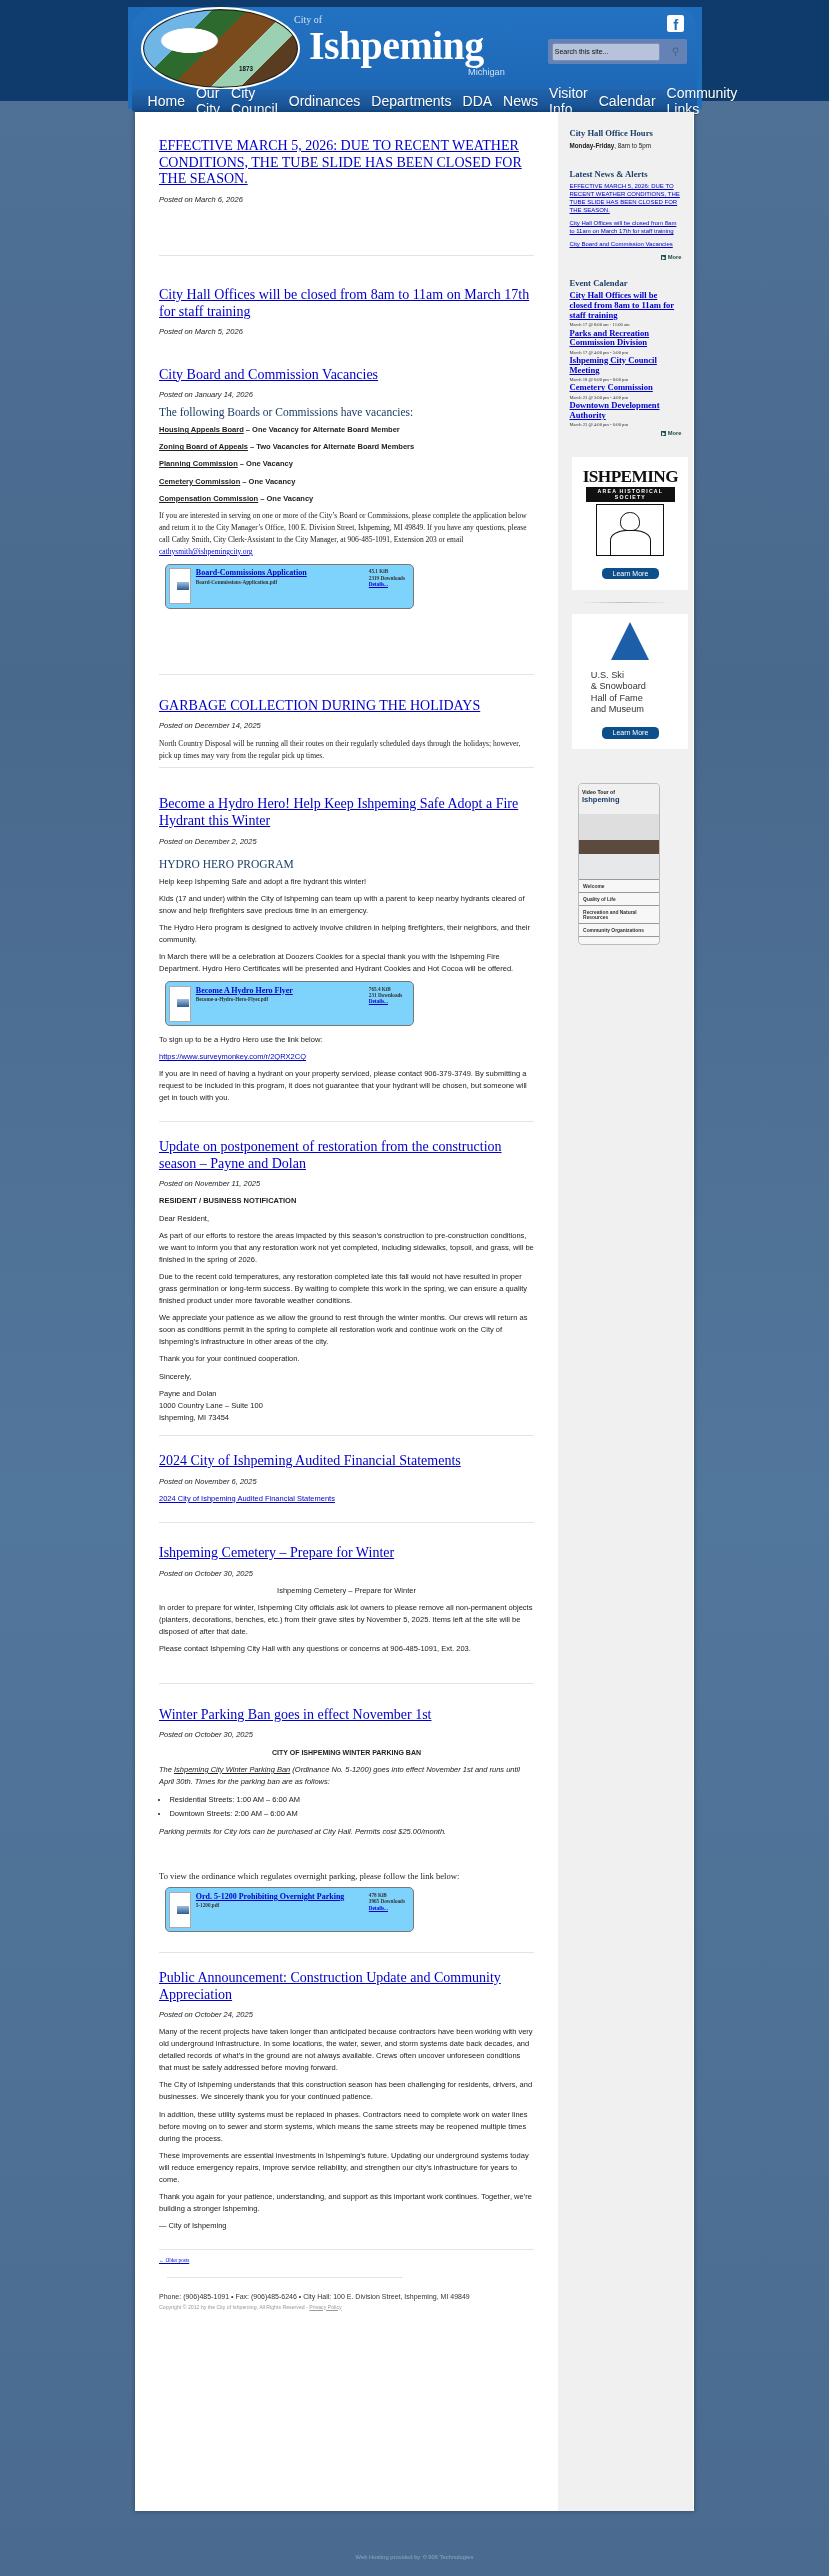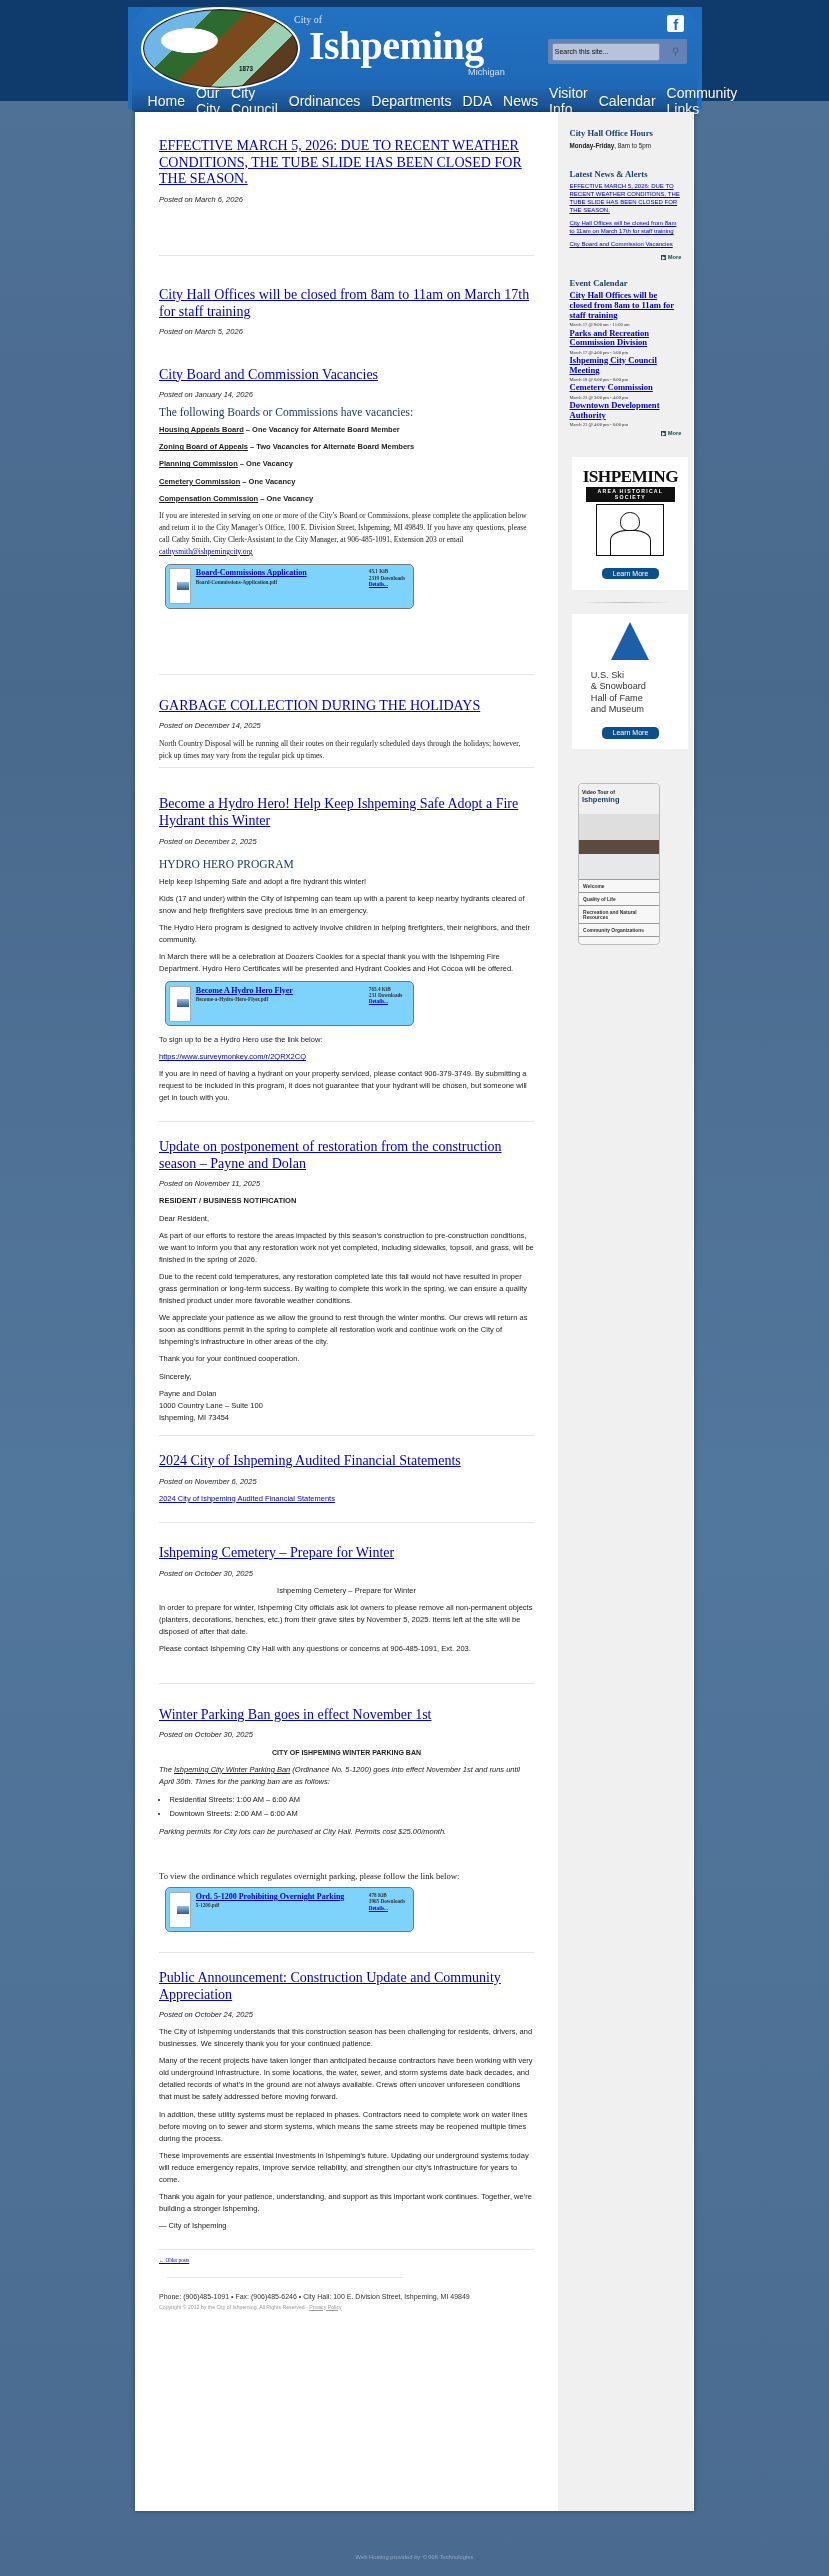--- a/index.html
+++ b/index.html
@@ -336,22 +336,22 @@
             <div>3965 Downloads</div>
             <a href="#">Details...</a>
           </div>
         </div>
       </article>
       <hr class="divider" style="margin-bottom:17.3px">
 
       <article class="post">
         <h2 class="post-title"><a href="#">Public Announcement: Construction Update and Community Appreciation</a></h2>
         <p class="posted">Posted on October 24, 2025</p>
+        <p>Many of the recent projects have taken longer than anticipated because contractors have been working with very old underground infrastructure. In some locations, the water, sewer, and storm systems date back decades, and detailed records of what’s in the ground are not always available. Crews often uncover unforeseen conditions that must be safely addressed before moving forward.</p>
         <p>The City of Ishpeming understands that this construction season has been challenging for residents, drivers, and businesses. We sincerely thank you for your continued patience.</p>
-        <p>Many of the recent projects have taken longer than anticipated because contractors have been working with very old underground infrastructure. In some locations, the water, sewer, and storm systems date back decades, and detailed records of what’s in the ground are not always available. Crews often uncover unforeseen conditions that must be safely addressed before moving forward.</p>
         <p>In addition, these utility systems must be replaced in phases. Contractors need to complete work on water lines before moving on to sewer and storm systems, which means the same streets may be reopened multiple times during the process.</p>
         <p>These improvements are essential investments in Ishpeming’s future. Updating our underground systems today will reduce emergency repairs, improve service reliability, and strengthen our city’s infrastructure for years to come.</p>
         <p>Thank you again for your patience, understanding, and support as this important work continues. Together, we’re building a stronger Ishpeming.</p>
         <p>— City of Ishpeming</p>
       </article>
       <hr class="divider" style="margin-bottom:0">
 
       <div class="older"><a href="#">← Older posts</a></div>
       <div class="foot-divider"></div>
       <div class="foot-info">Phone: (906)485-1091  •  Fax: (906)485-6246  •  City Hall: 100 E. Division Street, Ishpeming, MI 49849</div>

